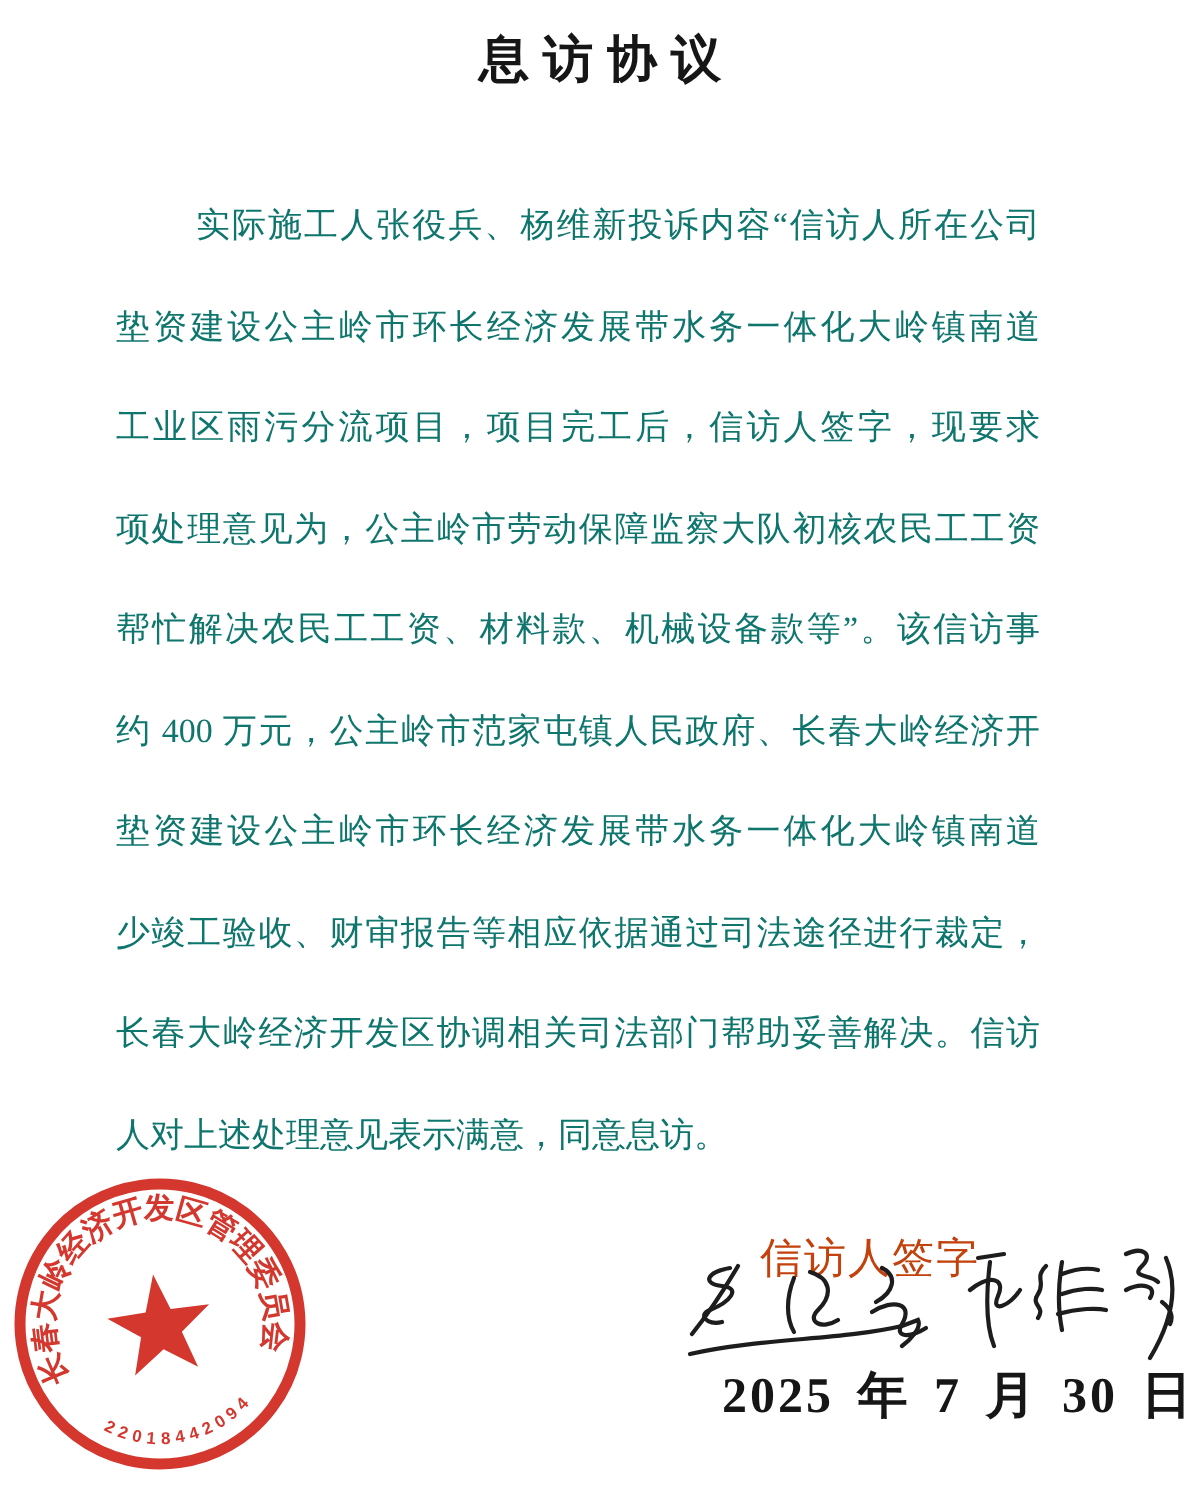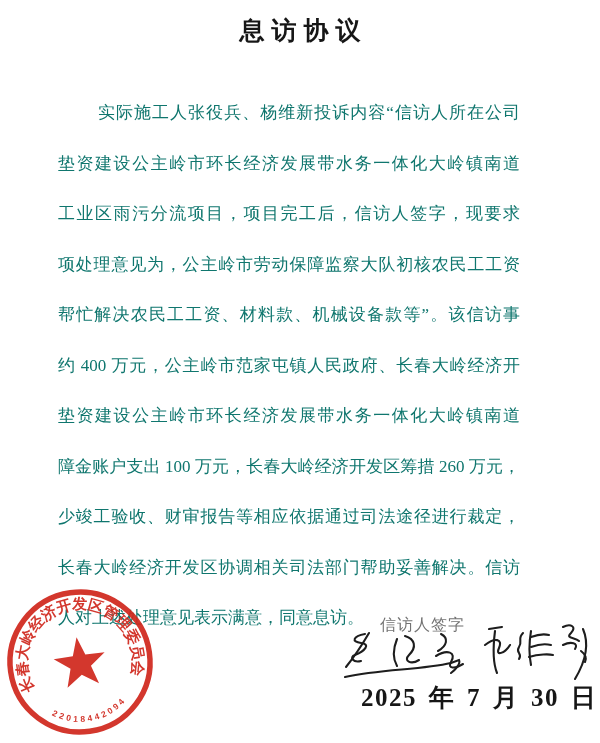--- a/index.html
+++ b/index.html
@@ -23,21 +23,21 @@
     text-align:justify; text-align-last:justify;
     white-space:normal; color:#0f766e; font-weight:500;
     overflow:hidden;
     margin-top:12px;
   }
   .doc-body .line:first-child { text-indent:40px; }
   .doc-body .line:last-child { text-align-last:left; }
   .seal-wrap { position:absolute; left:3px; top:585px; width:154px; height:154px; }
   .sig-label {
     position:absolute; left:380px; top:615px;
-    font-size:16px; letter-spacing:1px; color:#737373; font-weight:500;
+    font-size:21px; letter-spacing:1px; color:#c2410c; font-weight:500;
   }
   .sig1 { position:absolute; left:341px; top:629px; width:136px; height:56px; }
   .sig2 { position:absolute; left:479px; top:621px; width:119px; height:63px; }
   .sig-date {
     position:absolute; left:361px; top:681px;
     font-size:25px; font-weight:600; letter-spacing:1.5px; word-spacing:4px;
     color:#161616;
   }
   svg { display:block; }
 </style>
@@ -49,21 +49,20 @@
   <div class="doc-title">息访协议</div>
 
   <div class="doc-body">
       <p class="line">实际施工人张役兵、杨维新投诉内容“信访人所在公司</p>
       <p class="line">垫资建设公主岭市环长经济发展带水务一体化大岭镇南道</p>
       <p class="line">工业区雨污分流项目，项目完工后，信访人签字，现要求</p>
       <p class="line">项处理意见为，公主岭市劳动保障监察大队初核农民工工资</p>
       <p class="line">帮忙解决农民工工资、材料款、机械设备款等”。该信访事</p>
       <p class="line">约 400 万元，公主岭市范家屯镇人民政府、长春大岭经济开</p>
       <p class="line">垫资建设公主岭市环长经济发展带水务一体化大岭镇南道</p>
-      <p class="line">障金账户支出 100 万元，长春大岭经济开发区筹措 260 万元，</p>
       <p class="line">少竣工验收、财审报告等相应依据通过司法途径进行裁定，</p>
       <p class="line">长春大岭经济开发区协调相关司法部门帮助妥善解决。信访</p>
       <p class="line">人对上述处理意见表示满意，同意息访。</p>
     </div>
 
   <div class="seal-wrap">
     <svg width="154" height="154" viewBox="0 0 154 154">
       <g transform="rotate(-8 77 77)" opacity="0.93">
         <circle cx="77" cy="77" r="70" fill="none" stroke="#d0281e" stroke-width="5.5"></circle>
         <path id="sealTextArc" d="M 28.2 97.7 A 53 53 0 1 1 125.8 97.7" fill="none"></path>

